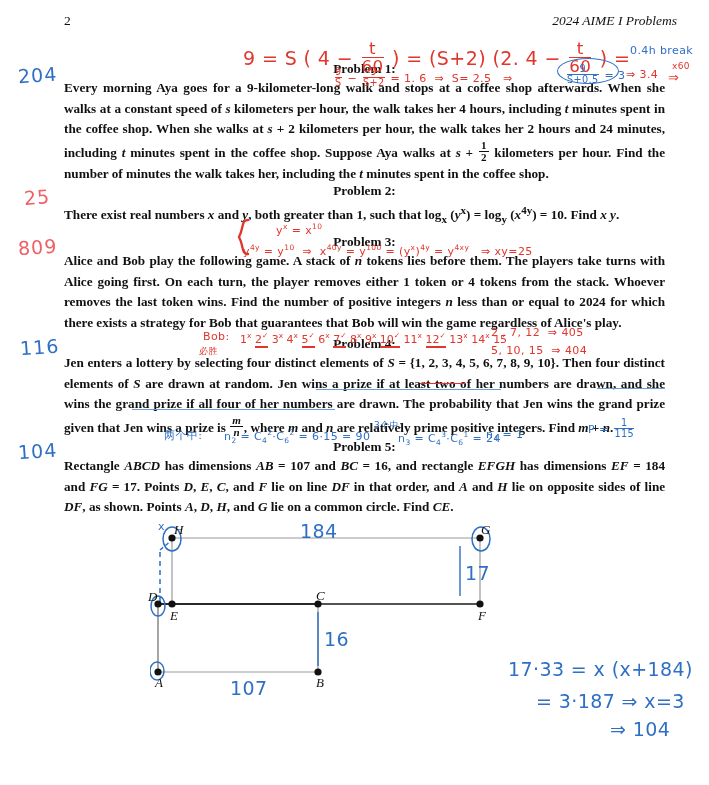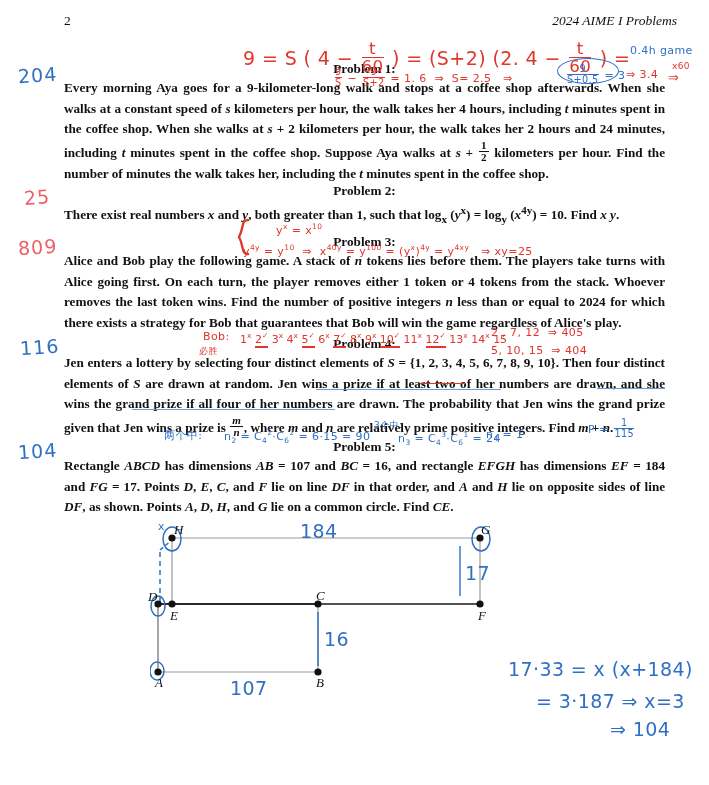--- a/index.html
+++ b/index.html
@@ -210,21 +210,21 @@
 
   <div class="hand hand-blue hw-note" style="left:565px; top:64px;">
     <span class="hfrac"><span class="n">9</span><span class="d">S+0.5</span></span> = 3
   </div>
   <div class="ellipse-mark" style="left:557px; top:58px; width:60px; height:24px;"></div>
 
   <div class="hand hand-red hw-note" style="left:626px; top:68px;">⇒ 3.4</div>
   <div class="hand hand-red hw-note sm" style="left:672px; top:61px;">x60</div>
   <div class="hand hand-red hw-note" style="left:668px; top:70px; font-size:13px;">⇒</div>
 
-  <div class="hand hand-blue hw-note" style="left:630px; top:44px;">0.4h game</div>
+  <div class="hand hand-blue hw-note" style="left:630px; top:44px;">0.4h break</div>
 
   <div class="hand hand-red hw-note" style="left:276px; top:222px;">
     y<span class="hw-sup">x</span> = x<span class="hw-sup">10</span>
   </div>
   <div class="hand hand-red hw-note" style="left:243px; top:243px;">
     y<span class="hw-sup">4y</span> = y<span class="hw-sup">10</span> &nbsp;⇒&nbsp;
     x<span class="hw-sup">40y</span> = y<span class="hw-sup">100</span> = (y<span class="hw-sup">x</span>)<span class="hw-sup">4y</span> = y<span class="hw-sup">4xy</span>
     &nbsp;&nbsp;⇒ xy=25
   </div>
 

